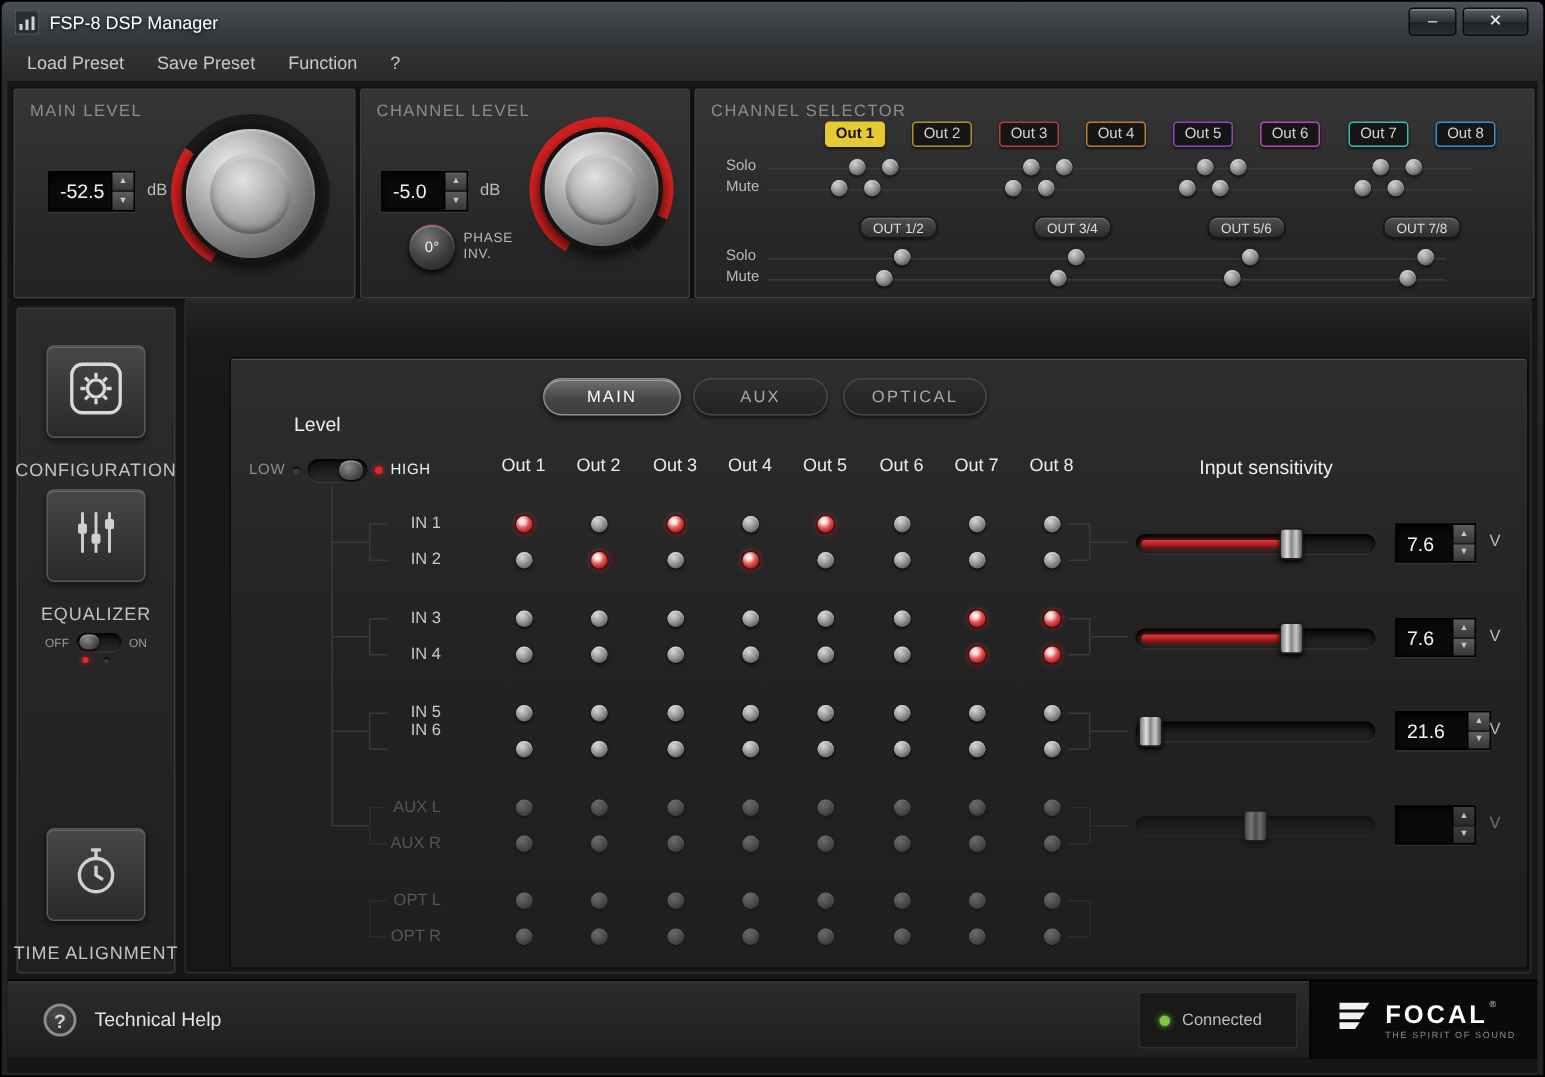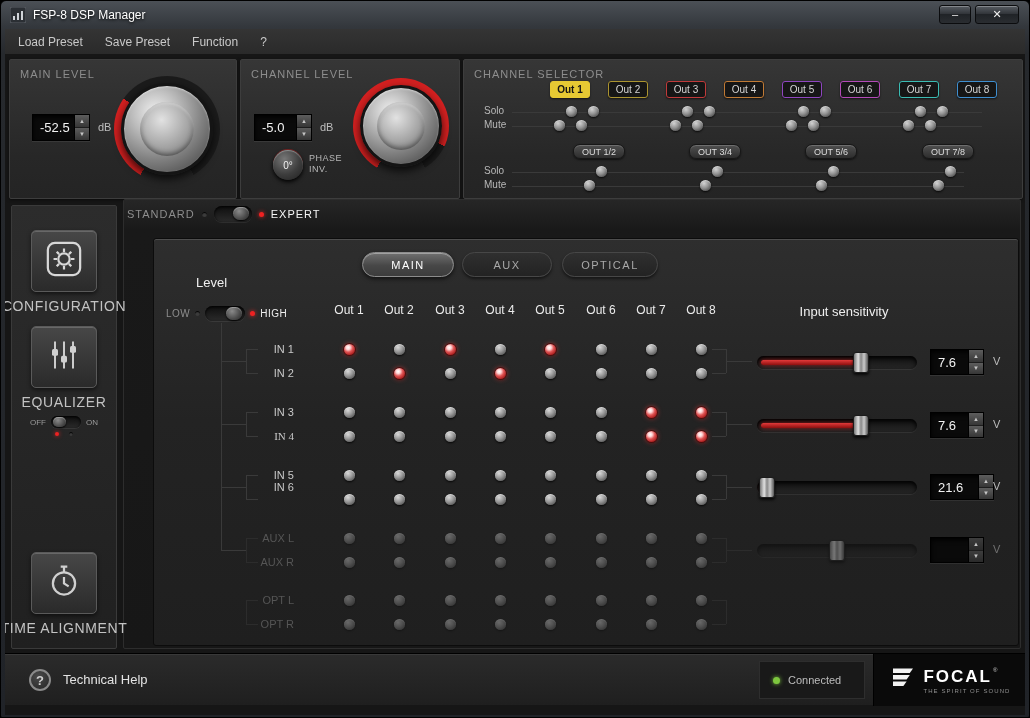--- a/index.html
+++ b/index.html
@@ -40,21 +40,21 @@
 .mode-label.lit{color:#f5f5f5}
 .toggle{position:relative;width:40px;height:15px;border-radius:8px;background:linear-gradient(#0e0e0e,#2b2b2b);box-shadow:inset 0 1px 3px #000,0 1px 0 rgba(255,255,255,.08)}
 .toggle .tknob{position:absolute;top:1px;width:16px;height:13px;border-radius:7px;background:radial-gradient(circle at 38% 32%,#8a8a8a,#4a4a4a 60%,#262626);box-shadow:0 1px 2px #000,inset 0 1px 1px rgba(255,255,255,.35)}
 .toggle.xs{width:30px;height:12px}
 .toggle.xs .tknob{width:13px;height:10px}
 .dot{width:5px;height:5px;border-radius:50%;background:#3c3c3c;box-shadow:inset 0 1px 1px #000}
 .dot.red{background:#e22;box-shadow:0 0 4px rgba(255,40,40,.9)}
 .sidebar{position:absolute;left:6px;top:150px;width:106px;height:444px;background:linear-gradient(#2c2c2c,#202020);border:1px solid #3a3a3a;border-radius:2px}
 .side-item{position:absolute;left:0;width:104px;display:flex;flex-direction:column;align-items:center}
 .side-tile{width:66px;height:62px;border-radius:5px;background:linear-gradient(#474747,#2a2a2a);border:1px solid #5a5a5a;box-shadow:inset 0 1px 0 rgba(255,255,255,.18),0 2px 4px rgba(0,0,0,.55);display:flex;align-items:center;justify-content:center}
-.side-label{margin-top:6px;font-size:14px;letter-spacing:.6px;color:#c3c3c3;white-space:nowrap}
+.side-label{margin-top:14px;font-size:12px;letter-spacing:.6px;color:#c3c3c3;white-space:nowrap}
 .eq-row{margin-top:6px;display:flex;align-items:center;gap:5px}
 .eq-label{font-size:8px;color:#9a9a9a}
 .eq-dots{margin-top:4px;display:flex;gap:10px}
 .eq-dots .dot{width:4px;height:4px}
 .main-panel{position:absolute;left:148px;top:183px;width:866px;height:408px;background:linear-gradient(#2e2e2e,#232323 45%,#1f1f1f);border:1px solid #0c0c0c;border-radius:3px;box-shadow:inset 0 1px 0 #4e4e4e}
 .tab{position:absolute;top:13px;height:25px;border-radius:14px;display:flex;align-items:center;justify-content:center;font-size:11px;letter-spacing:1.5px;color:#a8a8a8;background:linear-gradient(#2f2f2f,#232323);border:1px solid #474747;box-shadow:0 2px 3px rgba(0,0,0,.5)}
 .tab.active{color:#fff;background:linear-gradient(#707070,#474747 55%,#3c3c3c);border-color:#8c8c8c;box-shadow:0 2px 4px rgba(0,0,0,.6),inset 0 1px 0 rgba(255,255,255,.35)}
 .lvl-title{position:absolute;left:42px;top:36px;font-size:13px;color:#efefef}
 .lvl-row{position:absolute;left:12px;top:66px;display:flex;align-items:center;gap:5px;height:16px}
 .tiny-label{font-size:10px;color:#8d8d8d;letter-spacing:.5px}
@@ -194,29 +194,20 @@
         <div class="sknob" style="left: 236px; top: 120px;"></div>
         <div class="groupbtn" style="left: 341px; top: 84px;">OUT 5/6</div>
         <div class="sknob" style="left: 364px; top: 106px;"></div>
         <div class="sknob" style="left: 352px; top: 120px;"></div>
         <div class="groupbtn" style="left: 458px; top: 84px;">OUT 7/8</div>
         <div class="sknob" style="left: 481px; top: 106px;"></div>
         <div class="sknob" style="left: 469px; top: 120px;"></div>
       </div>
 
     <div class="content-frame"></div>
-    <div class="mode-row">
-      <span class="mode-label">STANDARD</span>
-      <span class="dot"></span>
-      <div class="toggle" style="width:38px;height:16px">
-        <div class="tknob" style="left:19px"></div>
-      </div>
-      <span class="dot red"></span>
-      <span class="mode-label lit">EXPERT</span>
-    </div>
 
     <div class="sidebar">
       <div class="side-item" style="top:24px">
         <div class="side-tile">
           <span>
             <svg viewBox="0 0 24 24" width="38" height="38" fill="none" stroke="#d8d8d8" stroke-width="1.4">
                 <rect x="1.8" y="1.8" width="20.4" height="20.4" rx="4.5"></rect>
                 <circle cx="12" cy="12" r="3.6"></circle>
                 <path d="M12 5.4v2.2M12 16.4v2.2M5.4 12h2.2M16.4 12h2.2M7.4 7.4l1.5 1.5M15.1 15.1l1.5 1.5M16.6 7.4l-1.5 1.5M8.9 15.1l-1.5 1.5"></path>
               </svg>
@@ -347,21 +338,21 @@
         <div class="cellbtn" style="left: 542px; top: 129px;"></div>
         <div class="rowlabel" style="left: 78px; top: 166px; width: 62px;">IN 3</div>
         <div class="cellbtn" style="left: 190px; top: 168px;"></div>
         <div class="cellbtn" style="left: 240px; top: 168px;"></div>
         <div class="cellbtn" style="left: 291px; top: 168px;"></div>
         <div class="cellbtn" style="left: 341px; top: 168px;"></div>
         <div class="cellbtn" style="left: 391px; top: 168px;"></div>
         <div class="cellbtn" style="left: 442px; top: 168px;"></div>
         <div class="cellbtn on" style="left: 492px; top: 168px;"></div>
         <div class="cellbtn on" style="left: 542px; top: 168px;"></div>
-        <div class="rowlabel" style="left: 78px; top: 190px; width: 62px; font-family: Liberation Serif, serif;">IN 4</div>
+        <div class="rowlabel" style="left: 78px; top: 190px; width: 62px;">IN 4</div>
         <div class="cellbtn" style="left: 190px; top: 192px;"></div>
         <div class="cellbtn" style="left: 240px; top: 192px;"></div>
         <div class="cellbtn" style="left: 291px; top: 192px;"></div>
         <div class="cellbtn" style="left: 341px; top: 192px;"></div>
         <div class="cellbtn" style="left: 391px; top: 192px;"></div>
         <div class="cellbtn" style="left: 442px; top: 192px;"></div>
         <div class="cellbtn on" style="left: 492px; top: 192px;"></div>
         <div class="cellbtn on" style="left: 542px; top: 192px;"></div>
         <div class="rowlabel" style="left: 78px; top: 229px; width: 62px;">IN 5</div>
         <div class="cellbtn" style="left: 190px; top: 231px;"></div>

